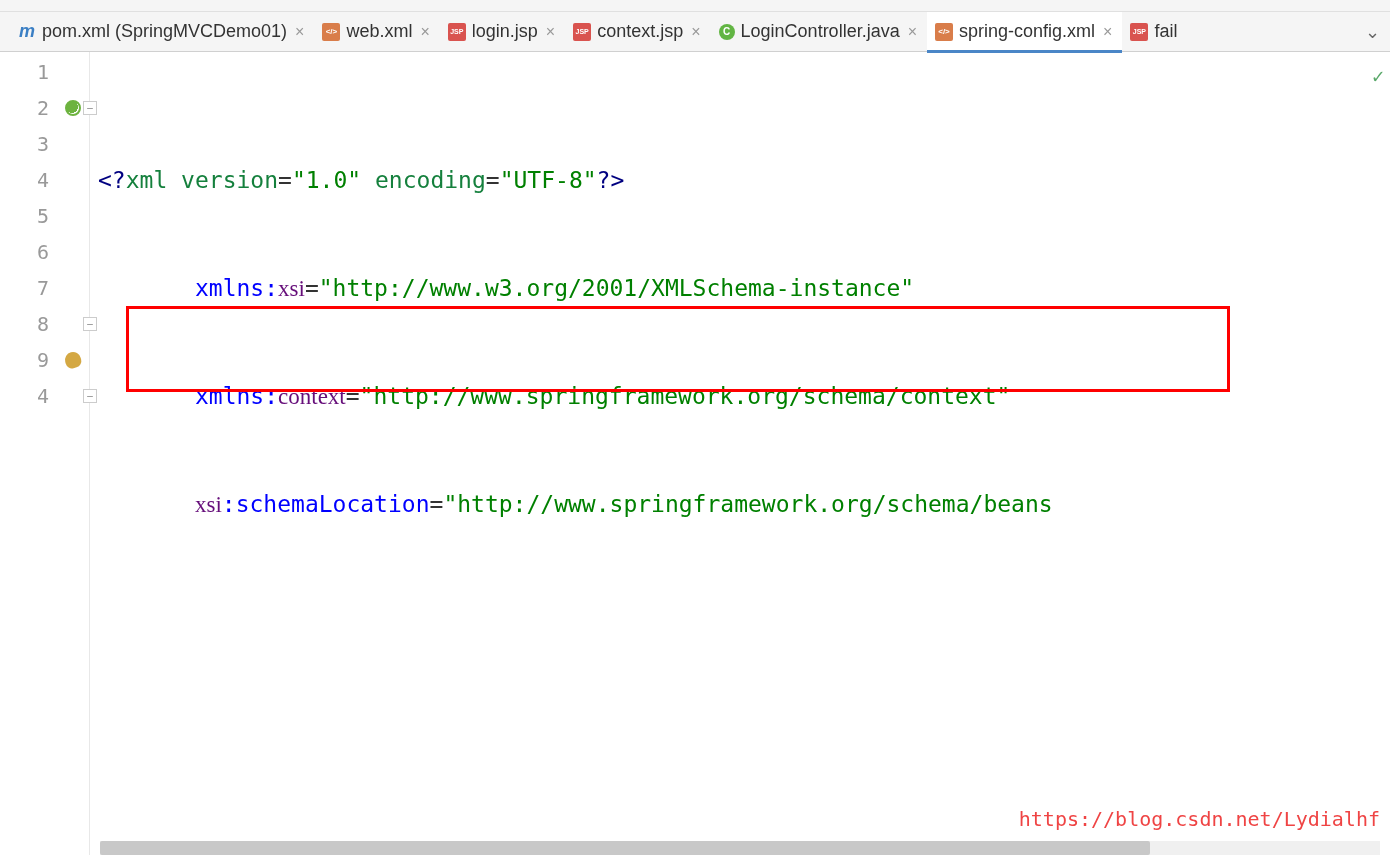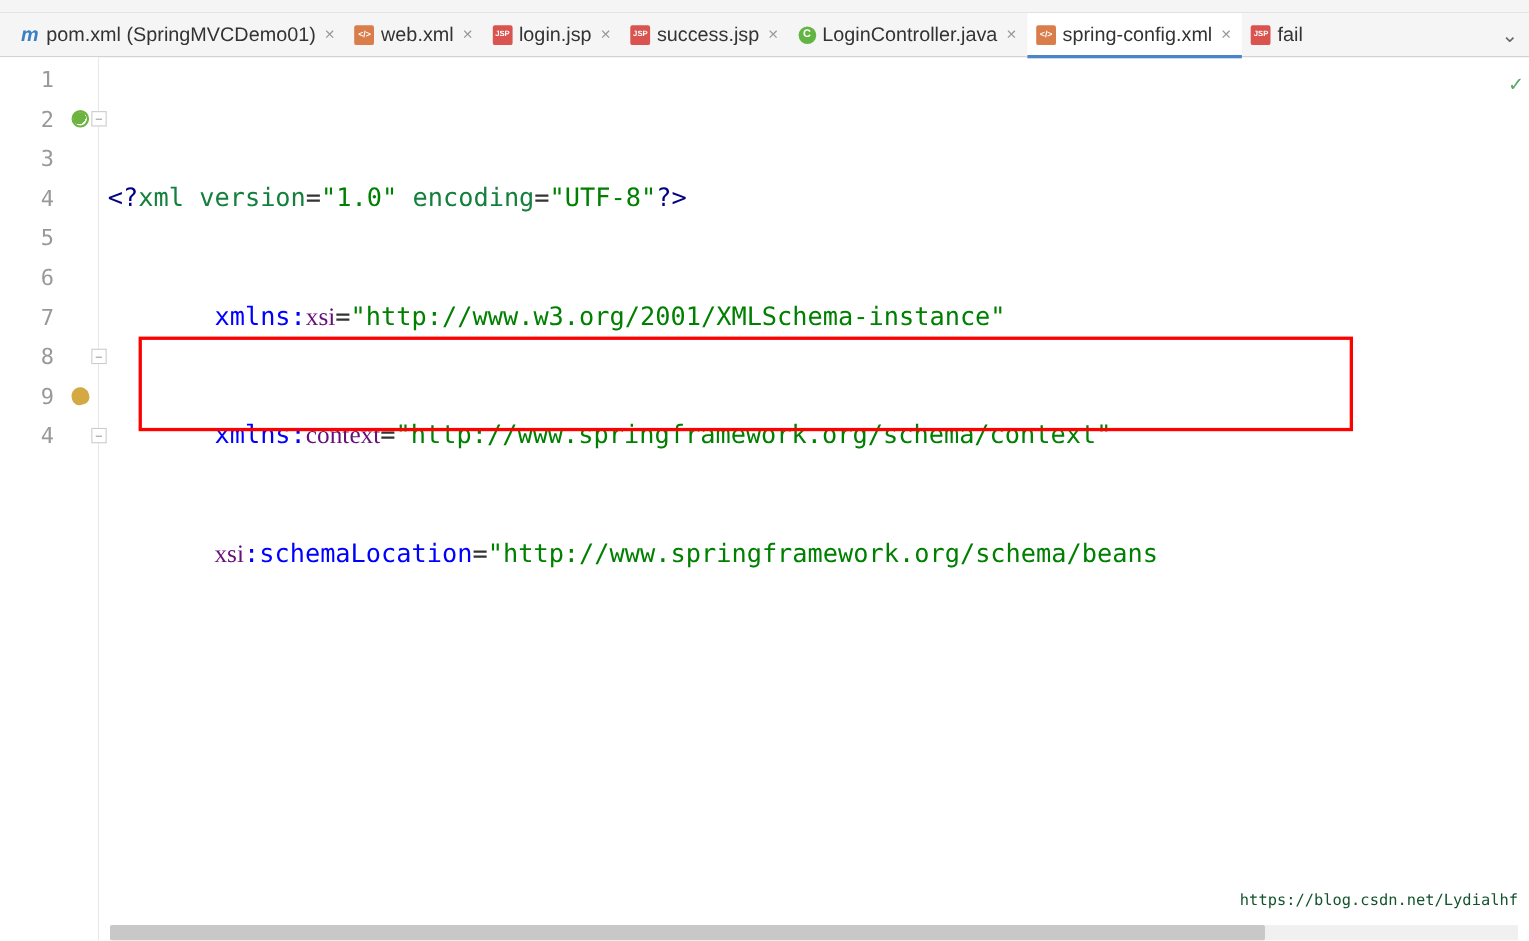--- a/index.html
+++ b/index.html
@@ -160,22 +160,22 @@
     .scrollbar-thumb {
       height: 100%;
       width: 82%;
       background: #c8c8c8;
       border-radius: 2px;
     }
     .watermark {
       position: absolute;
       bottom: 18px;
       right: 10px;
-      color: #14532d;
-      font-size: 14px;
+      color: #ef4444;
+      font-size: 20px;
     }
     .spring-icon {
       width: 16px; height: 16px;
       background: radial-gradient(circle at 40% 40%, #6db33f 60%, transparent 60%);
       border-radius: 50%;
       border: 2px solid #6db33f;
     }
     .bean-icon {
       width: 16px; height: 16px;
       background: #d4a843;
@@ -199,21 +199,21 @@
     <span>web.xml</span>
     <span class="tab-close">×</span>
   </div>
   <div class="tab">
     <span class="tab-icon jsp">JSP</span>
     <span>login.jsp</span>
     <span class="tab-close">×</span>
   </div>
   <div class="tab">
     <span class="tab-icon jsp">JSP</span>
-    <span>success.jsp</span>
+    <span>context.jsp</span>
     <span class="tab-close">×</span>
   </div>
   <div class="tab">
     <span class="tab-icon java">C</span>
     <span>LoginController.java</span>
     <span class="tab-close">×</span>
   </div>
   <div class="tab active">
     <span class="tab-icon xml">&lt;/&gt;</span>
     <span>spring-config.xml</span>

